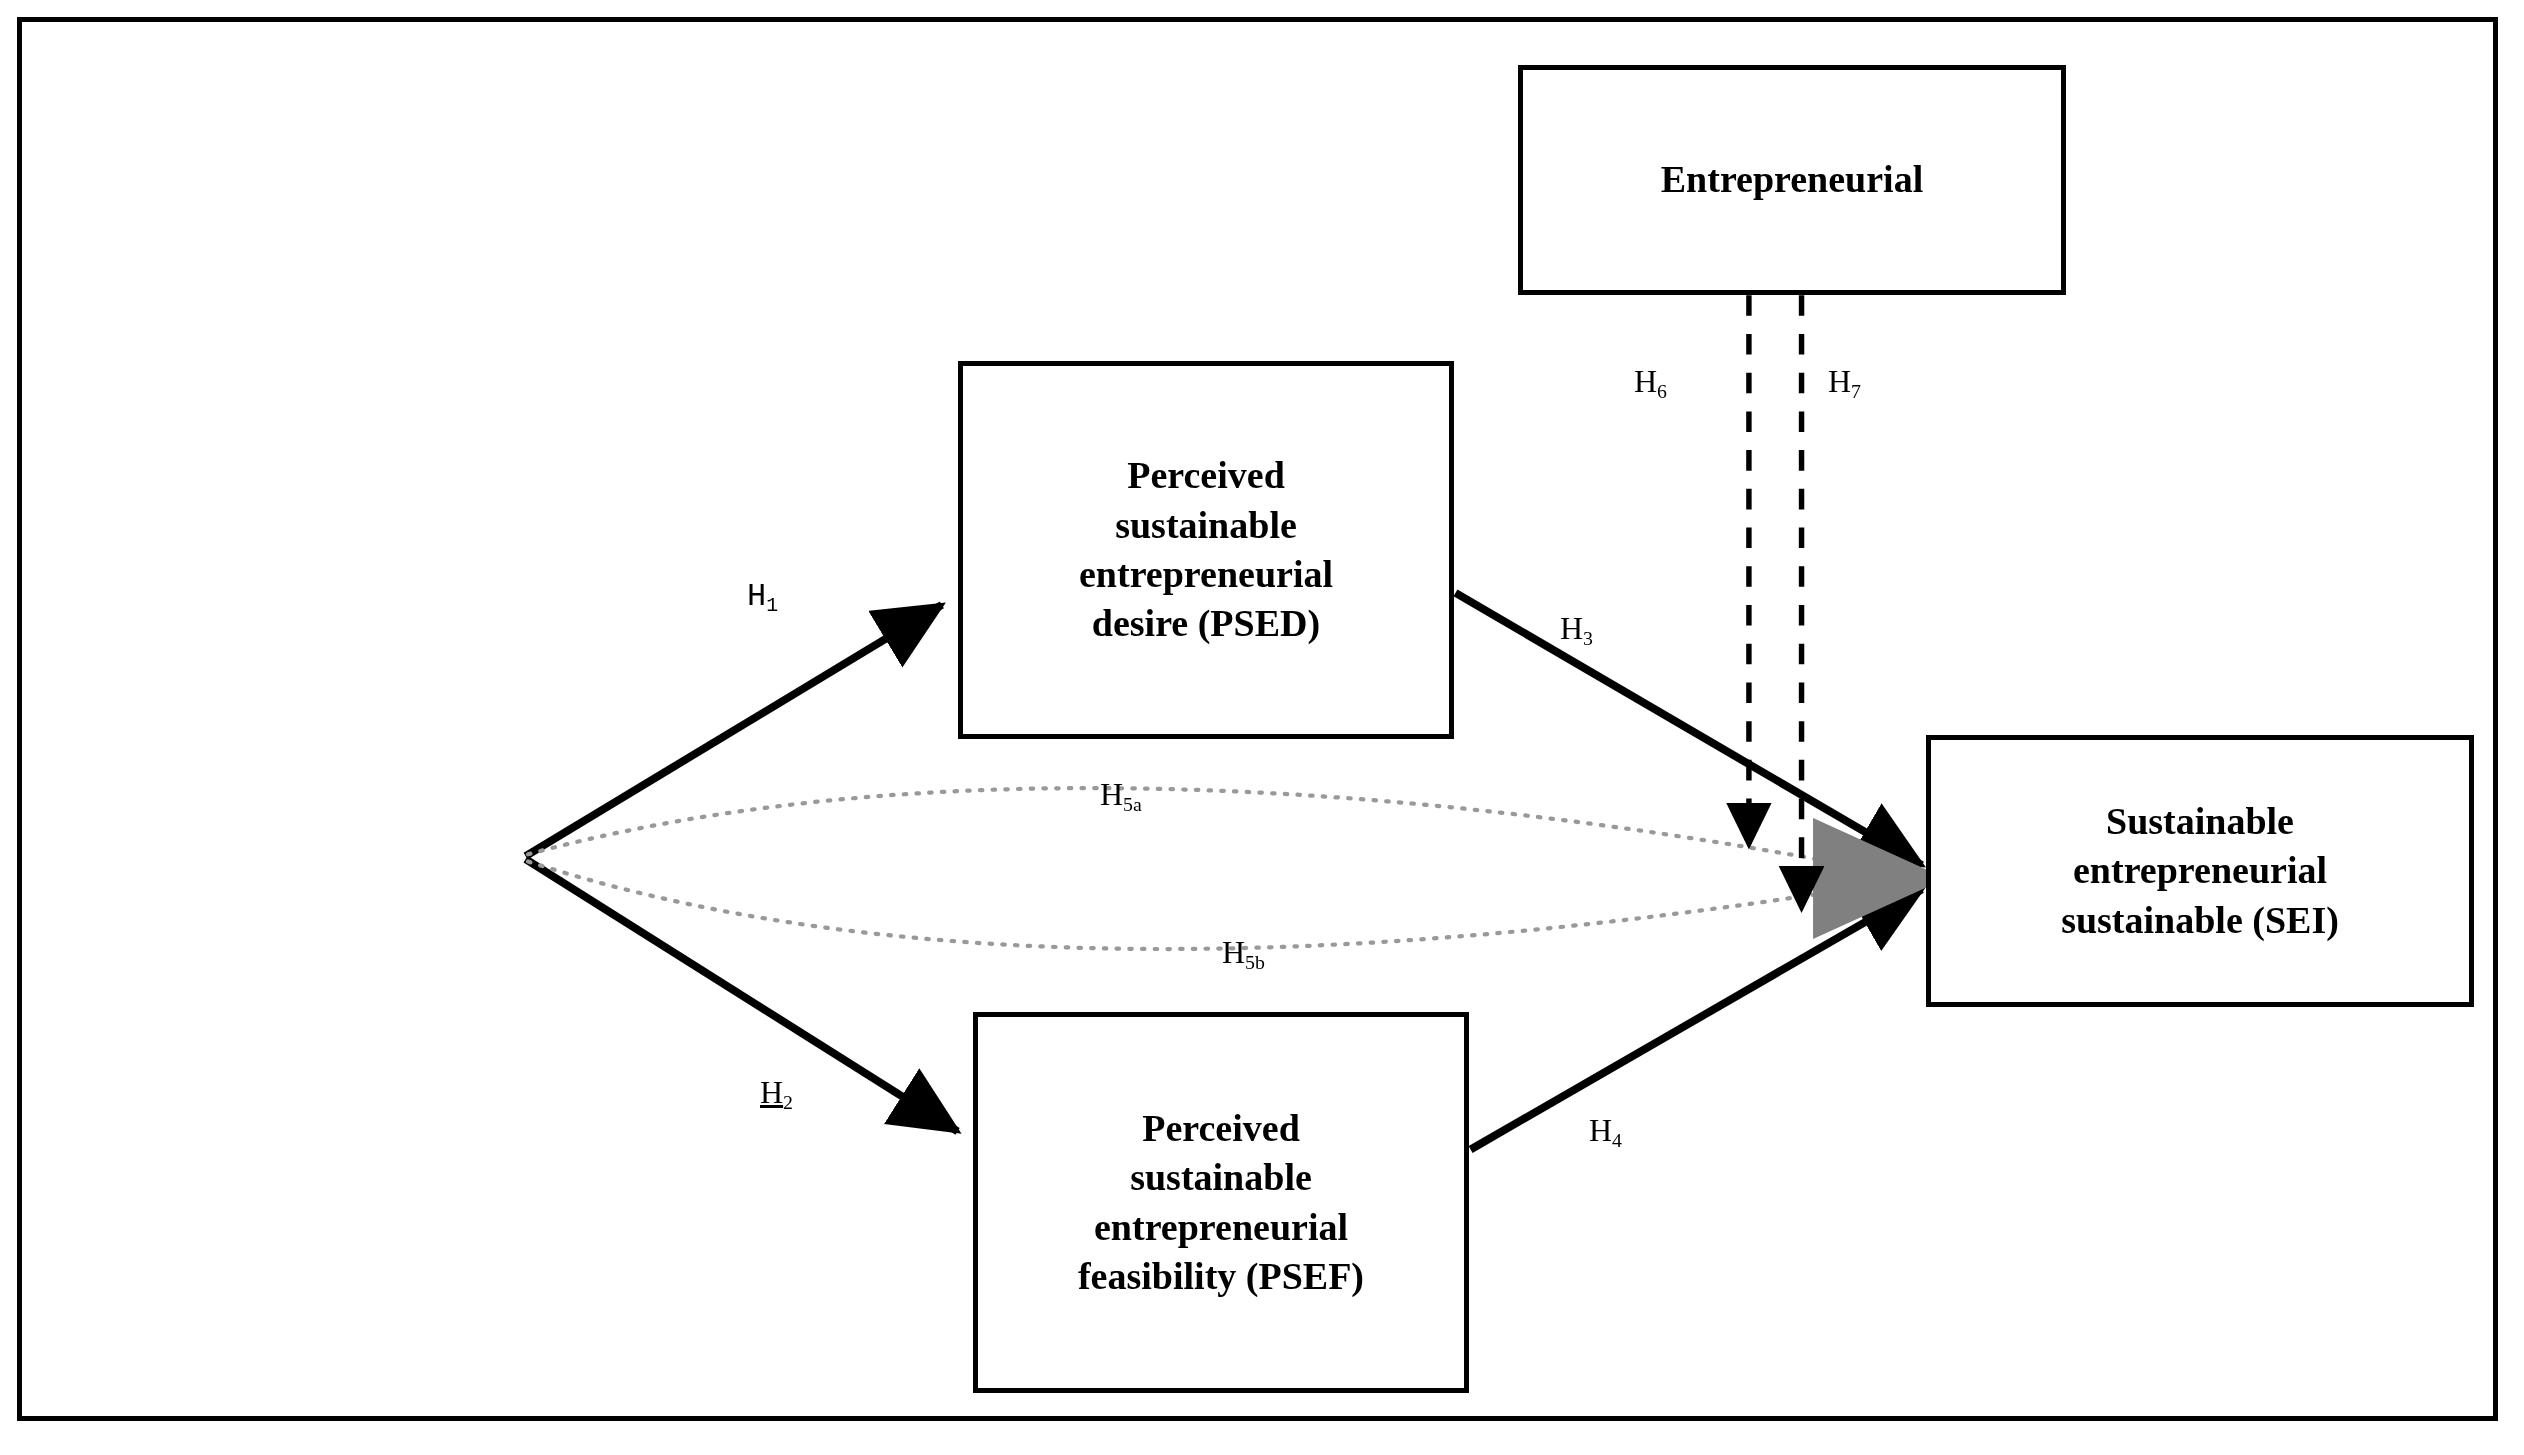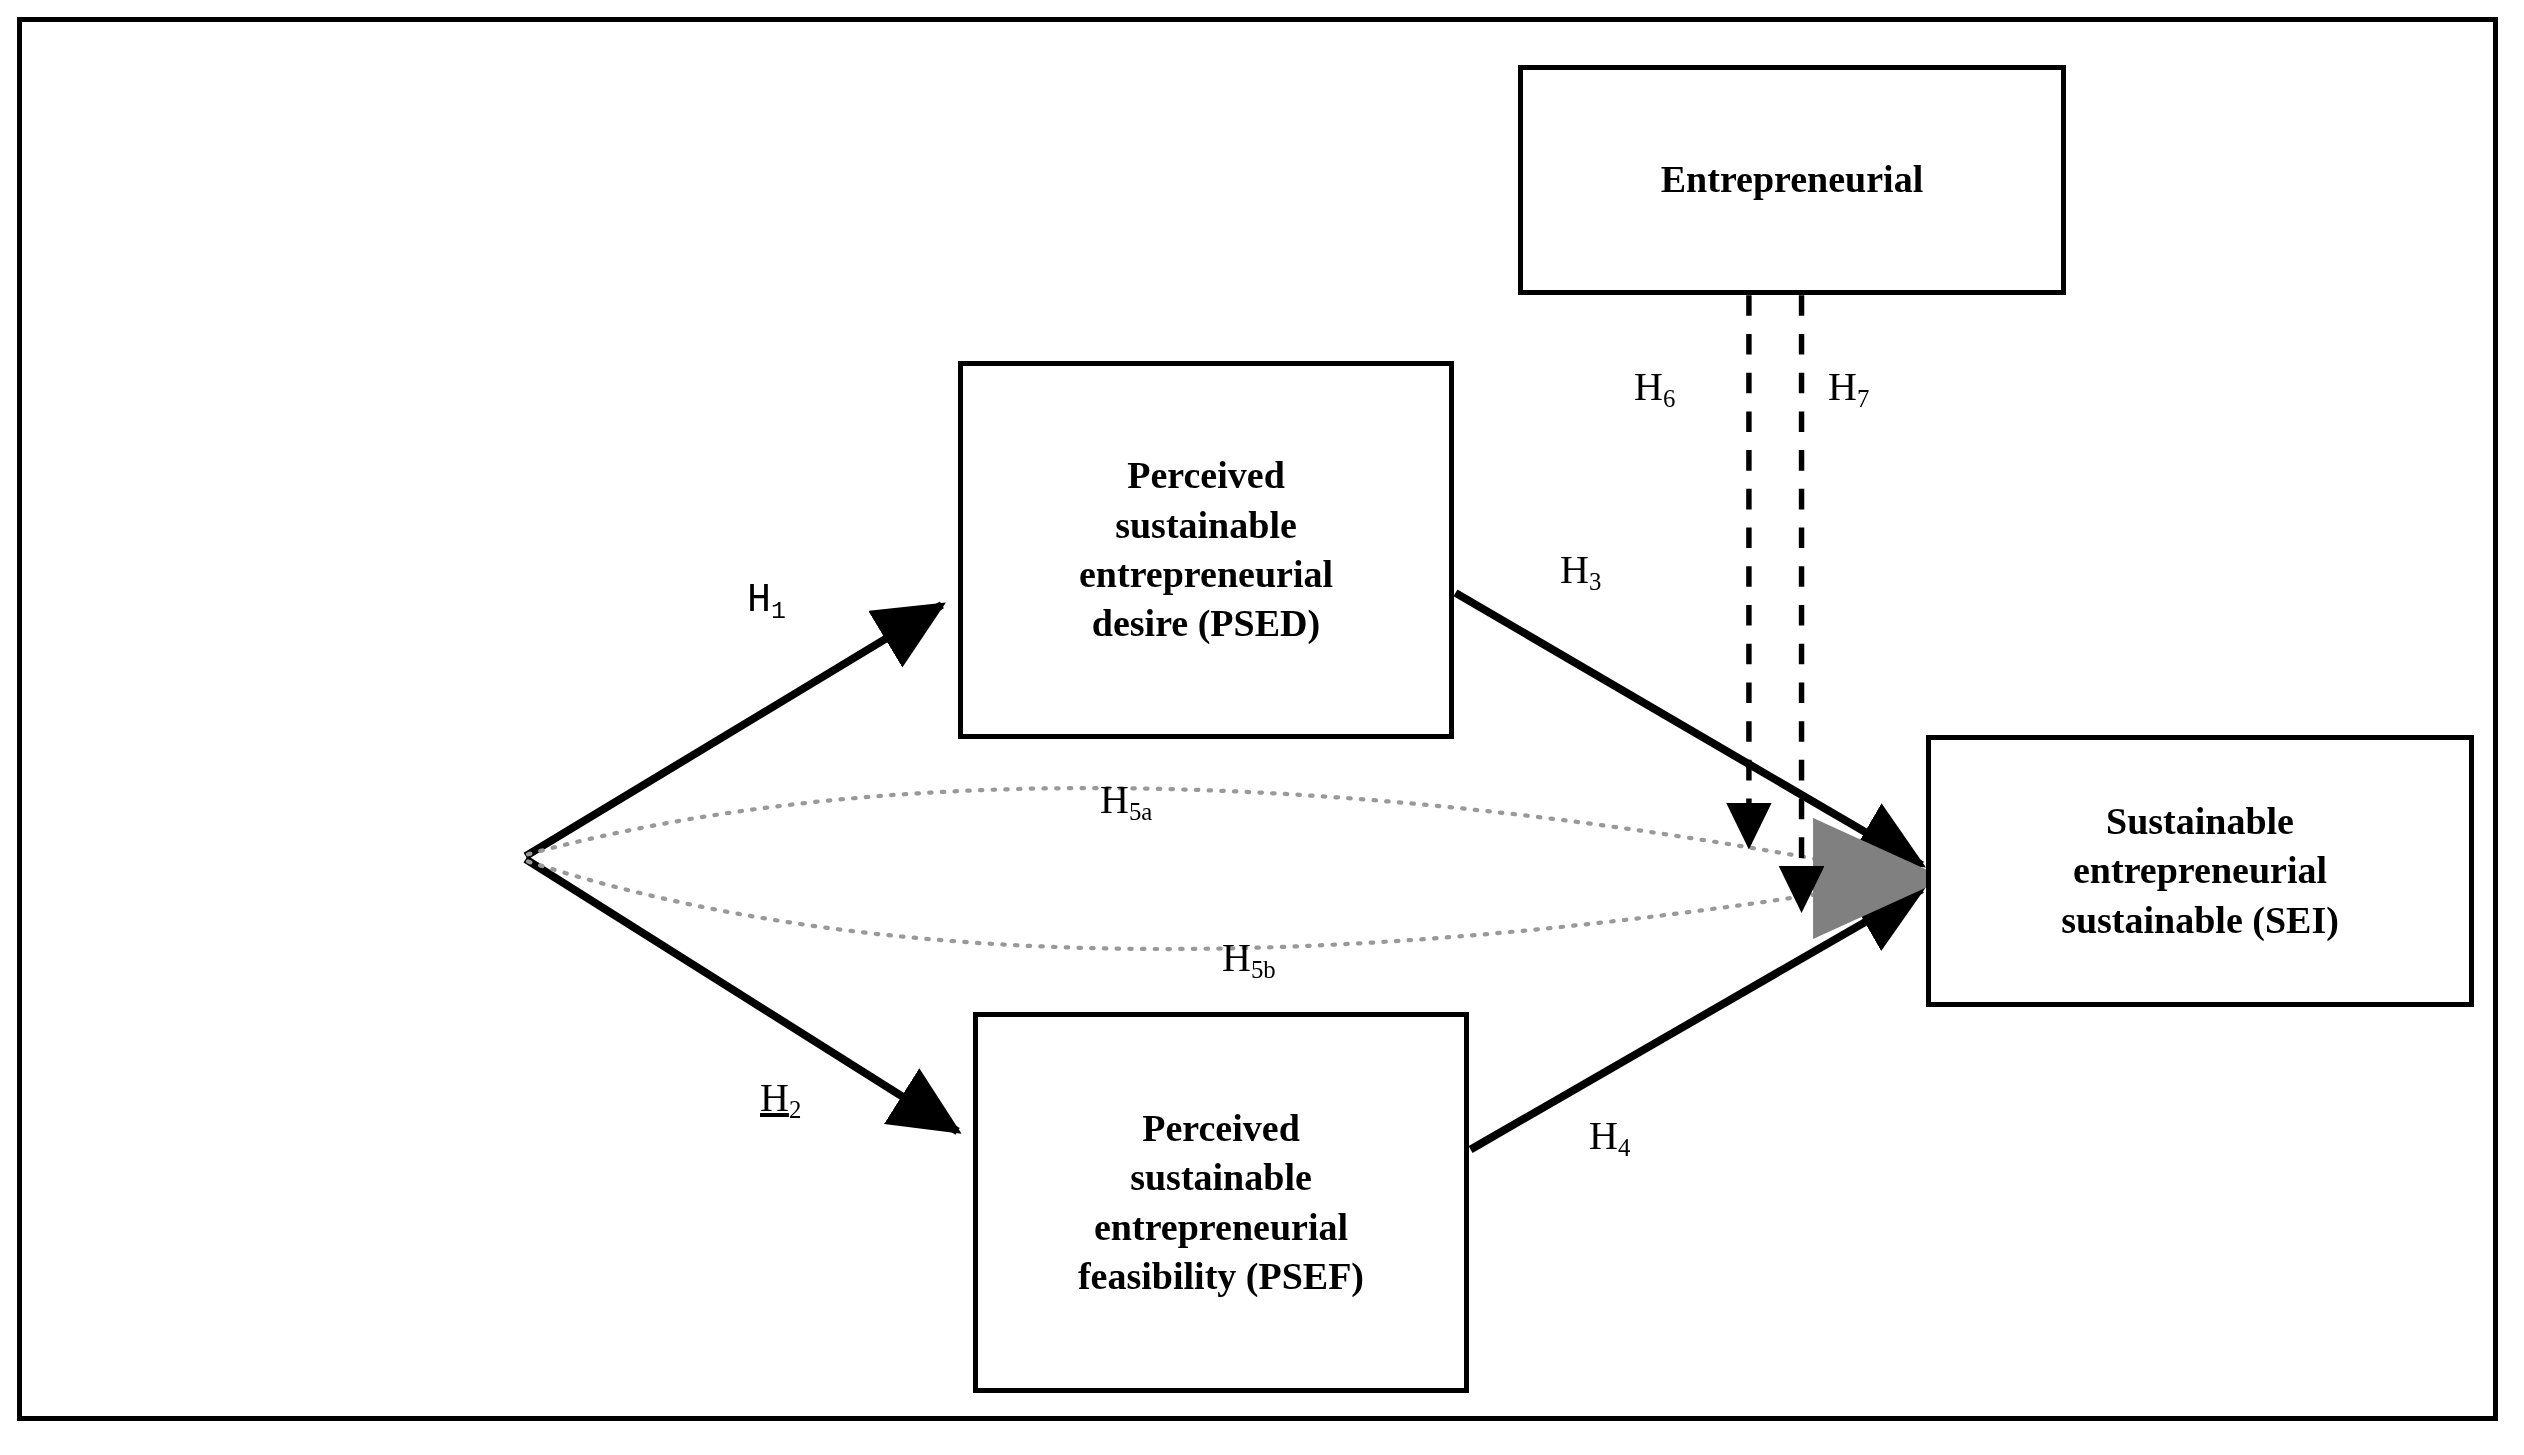--- a/index.html
+++ b/index.html
@@ -50,35 +50,35 @@
   #edge-layer {
     position: absolute;
     left: 0; top: 0;
     width: 2525px;
     height: 1455px;
     z-index: 2;
   }
   .h-label {
     position: absolute;
     color: #000000;
-    font-size: 40px;
+    font-size: 32px;
     font-weight: normal;
     white-space: nowrap;
     z-index: 8;
     font-family: "Liberation Serif", "DejaVu Serif", serif;
   }
   .h-label sub {
     font-size: 0.62em;
     vertical-align: baseline;
     position: relative;
     top: 0.30em;
   }
   #lbl-h1  { left: 747px; top: 578px; font-family: Liberation Mono, monospace;  }
   #lbl-h2  { left: 760px; top: 1074px; text-decoration: underline; }
-  #lbl-h3  { left: 1560px; top: 546px;  }
+  #lbl-h3  { left: 1560px; top: 610px;  }
   #lbl-h4  { left: 1589px; top: 1112px; }
   #lbl-h5a { left: 1100px; top: 776px; }
   #lbl-h5b { left: 1222px; top: 934px; }
   #lbl-h6  { left: 1634px; top: 363px;  }
   #lbl-h7  { left: 1828px; top: 363px;  }
 </style>
 </head>
 <body>
 
 <div id="figure-root">

